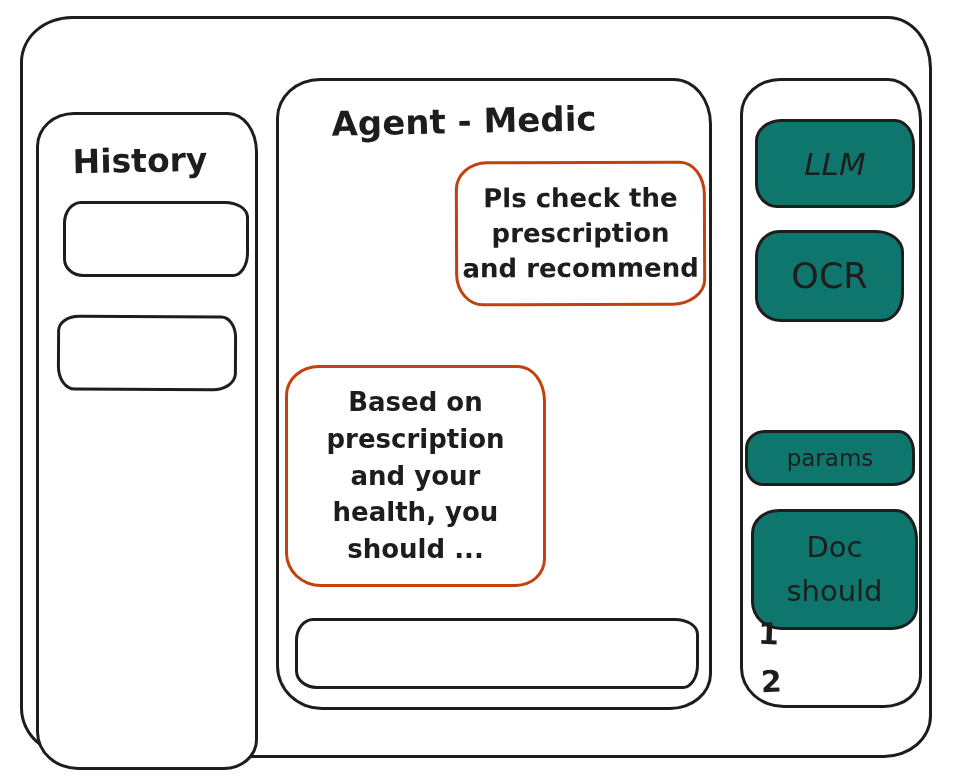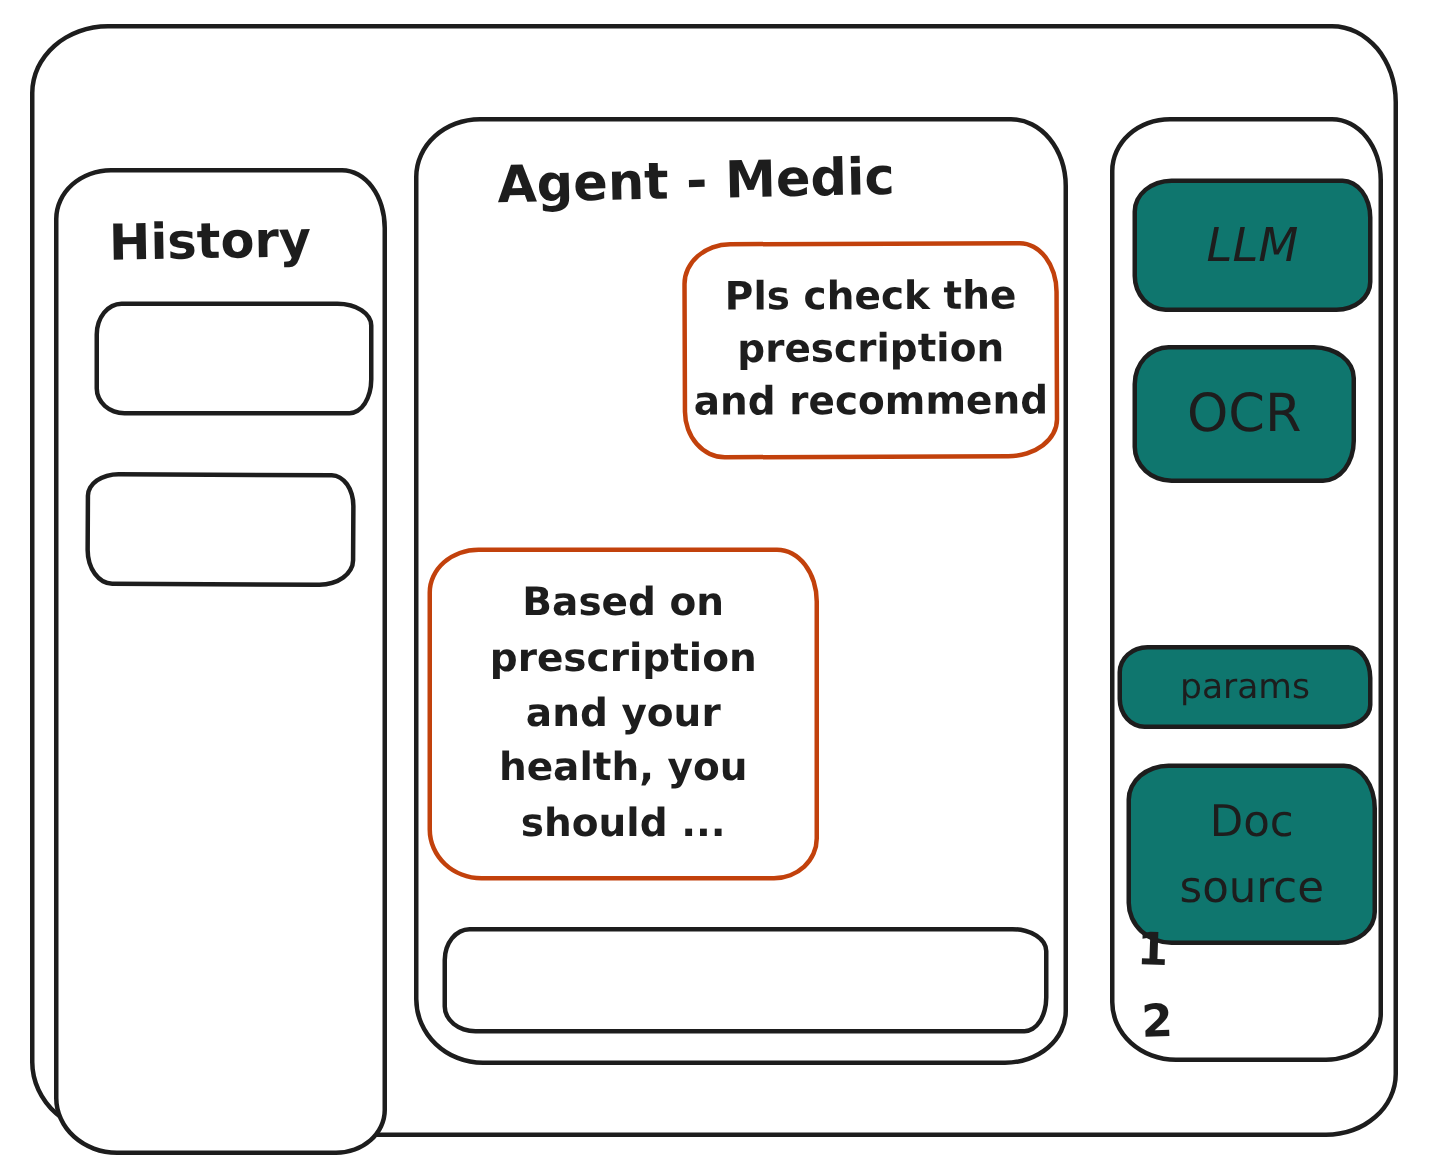--- a/index.html
+++ b/index.html
@@ -191,18 +191,18 @@
 health, you
 should ...</div>
     <input class="chat-input" type="text" placeholder="" style="">
   </main>
 
   <aside class="sketch tools-panel">
     <button class="tool-btn llm">LLM</button>
     <button class="tool-btn ocr">OCR</button>
     <button class="tool-btn params">params</button>
     <button class="tool-btn doc">Doc
-source</button>
+should</button>
     <div class="doc-src n1">1</div>
     <div class="doc-src n2">2</div>
   </aside>
 
 </div>
 
 </body></html>

